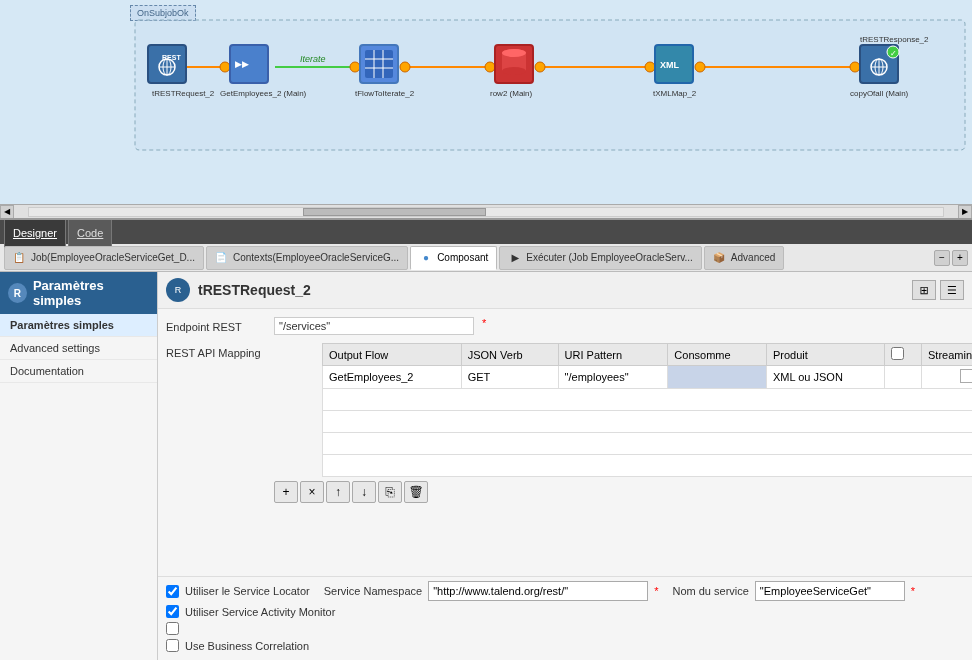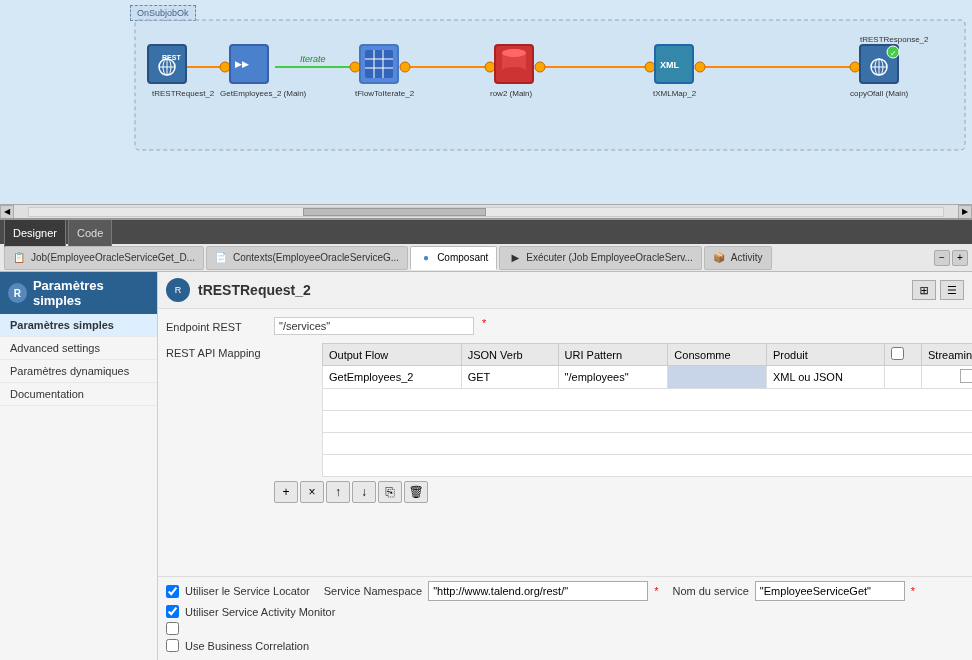--- a/index.html
+++ b/index.html
@@ -67,20 +67,21 @@
       padding: 0 8px;
       background: #5a5a5a;
       color: #ddd;
       border: 1px solid #777;
       border-bottom: none;
       cursor: pointer;
       display: flex;
       align-items: center;
       font-size: 11px;
       border-radius: 2px 2px 0 0;
+      text-decoration: underline;
     }
     .tab.active {
       background: #3a3a3a;
       color: white;
     }
 
     
     .component-tabs {
       width: 972px;
       height: 28px;
@@ -416,38 +417,37 @@
   <div class="comp-tab active">
     <span class="comp-tab-icon" style="color:#4488cc;">●</span>
     <span>Composant</span>
   </div>
   <div class="comp-tab">
     <span class="comp-tab-icon">▶</span>
     <span>Exécuter (Job EmployeeOracleServ...</span>
   </div>
   <div class="comp-tab">
     <span class="comp-tab-icon">📦</span>
-    <span>Activity</span>
+    <span>Advanced</span>
   </div>
   <div class="tab-controls">
     <div class="tab-ctrl-btn">−</div>
     <div class="tab-ctrl-btn">+</div>
   </div>
 </div>
 
 <div class="main-content">
 
   <div class="sidebar">
     <div class="sidebar-header">
       <span style="width:20px;height:20px;background:#5588bb;border-radius:50%;display:inline-flex;align-items:center;justify-content:center;font-size:10px;color:white;">R</span>
       <span>Paramètres simples</span>
     </div>
     <div class="sidebar-item active">Paramètres simples</div>
     <div class="sidebar-item">Advanced settings</div>
-    <div class="sidebar-item">Paramètres dynamiques</div>
     <div class="sidebar-item">Documentation</div>
   </div>
 
   <div class="right-panel">
 
     <div style="display:flex;align-items:center;padding:6px 8px;background:#f0f0f0;border-bottom:1px solid #ddd;gap:8px;justify-content:space-between;">
       <div style="display:flex;align-items:center;gap:8px;">
         <span style="width:24px;height:24px;background:#2a6090;border-radius:50%;display:inline-flex;align-items:center;justify-content:center;font-size:9px;color:white;">R</span>
         <span style="font-size:14px;font-weight:bold;color:#333;">tRESTRequest_2</span>
       </div>

